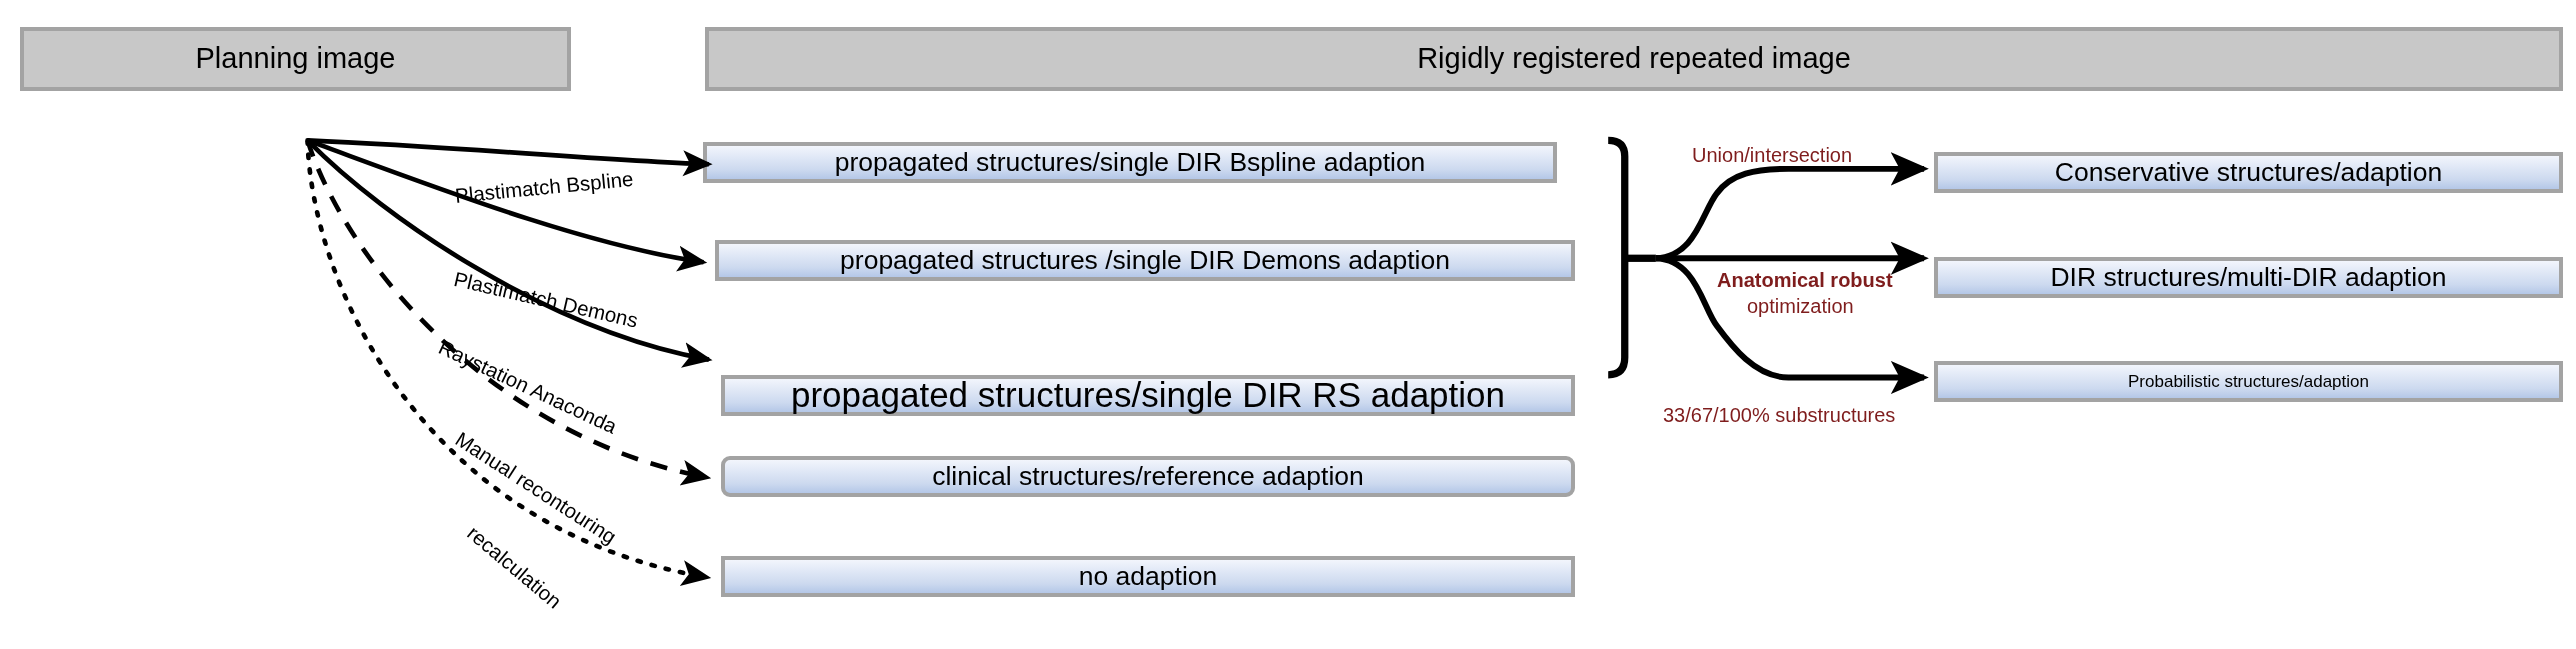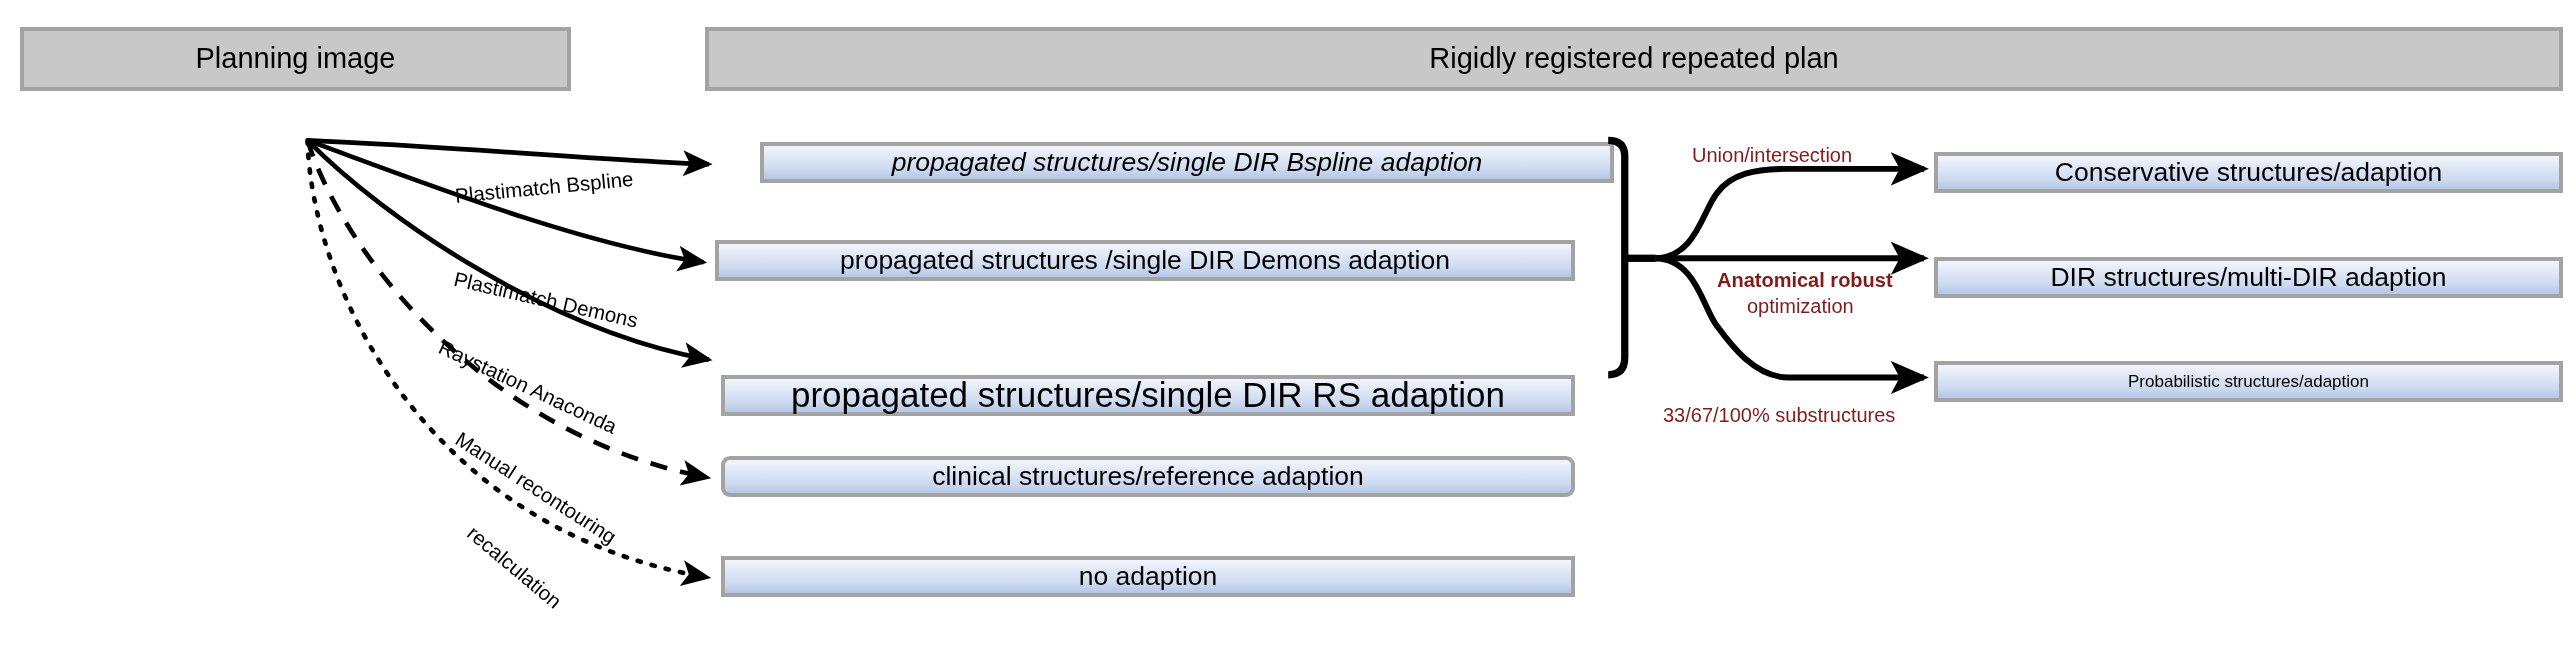--- a/index.html
+++ b/index.html
@@ -58,24 +58,24 @@
 <body>
 
 <div id="stage">
 
   <div class="box gray" style="left:20px;top:26.5px;width:551px;height:64px;font-size:29px;">
     <span>Planning image</span>
   </div>
 
 
   <div class="box gray" style="left:705px;top:26.5px;width:1858px;height:64px;font-size:29px;">
-    <span>Rigidly registered repeated plan</span>
+    <span>Rigidly registered repeated image</span>
   </div>
 
-  <div class="box blue" style="left:760px;top:142px;width:854px;height:41px;font-size:26.5px;font-style:italic;">
+  <div class="box blue" style="left:703px;top:142px;width:854px;height:41px;font-size:26.5px;">
     <span>propagated structures/single DIR Bspline adaption</span>
   </div>
 
   <div class="box blue" style="left:715px;top:240px;width:860px;height:41px;font-size:26.5px;">
     <span>propagated structures /single DIR Demons adaption</span>
   </div>
 
   <div class="box blue" style="left:721px;top:338px;width:854px;height:41px;font-size:35px;margin-top:37px;">
     <span>propagated structures/single DIR RS adaption</span>
   </div>

